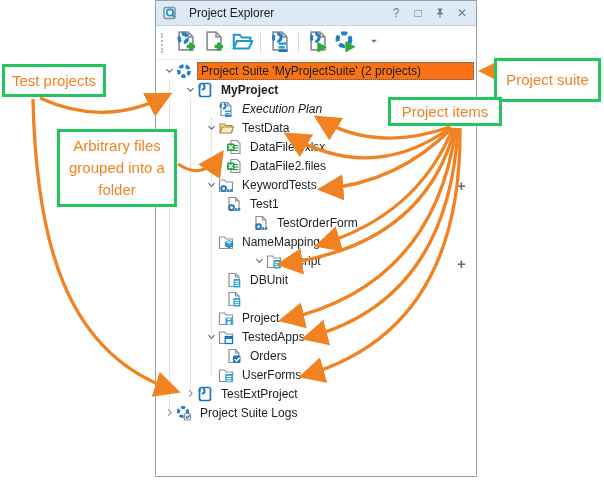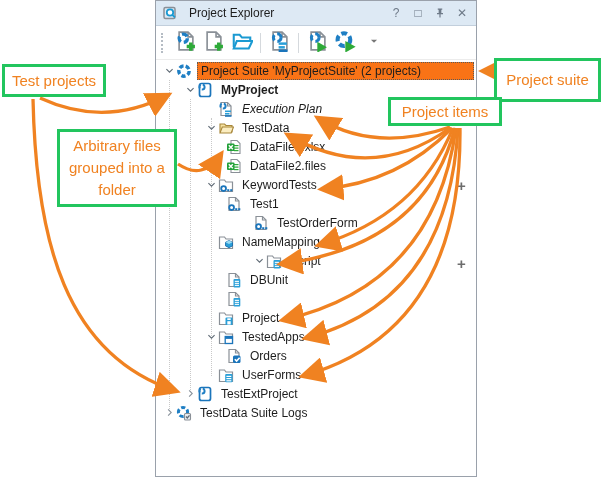--- a/index.html
+++ b/index.html
@@ -350,21 +350,21 @@
         <span class="chev">
           <svg viewBox="0 0 16 16" width="11" height="11">
             <polyline points="6,3.5 10.5,8 6,12.5" fill="none" stroke="#8a939c" stroke-width="1.6"></polyline>
           </svg>
         </span>
         <span class="ticon"><svg viewBox="0 0 16 16" width="16" height="16">
             <circle cx="7" cy="7" r="4.6" fill="none" stroke="#1f7fc4" stroke-width="3" stroke-dasharray="4.2 2.2"></circle>
             <rect x="8.5" y="8.5" width="6" height="6.5" rx="1" fill="#e8edf2" stroke="#8a9097" stroke-width="1.1"></rect>
             <path d="M10 11.5l1.3 1.4 2.2-2.6" stroke="#5f6a75" stroke-width="1.3" fill="none"></path>
           </svg></span>
-        <span class="label">TestData Suite Logs</span>
+        <span class="label">Project Suite Logs</span>
       </div>
     </div>
 </div>
 
 <div class="callout" style="left:2px;top:64px;width:104px;height:33px">Test projects</div>
 <div class="callout" style="left:57px;top:129px;width:120px;height:78px;padding:2px 5px">Arbitrary files grouped into a folder</div>
 <div class="callout" style="left:494px;top:58px;width:107px;height:44px">Project suite</div>
 <div class="callout" style="left:388px;top:97px;width:114px;height:29px">Project items</div>
 
 <div class="plus-mark" style="left:457px;top:177px">+</div>

